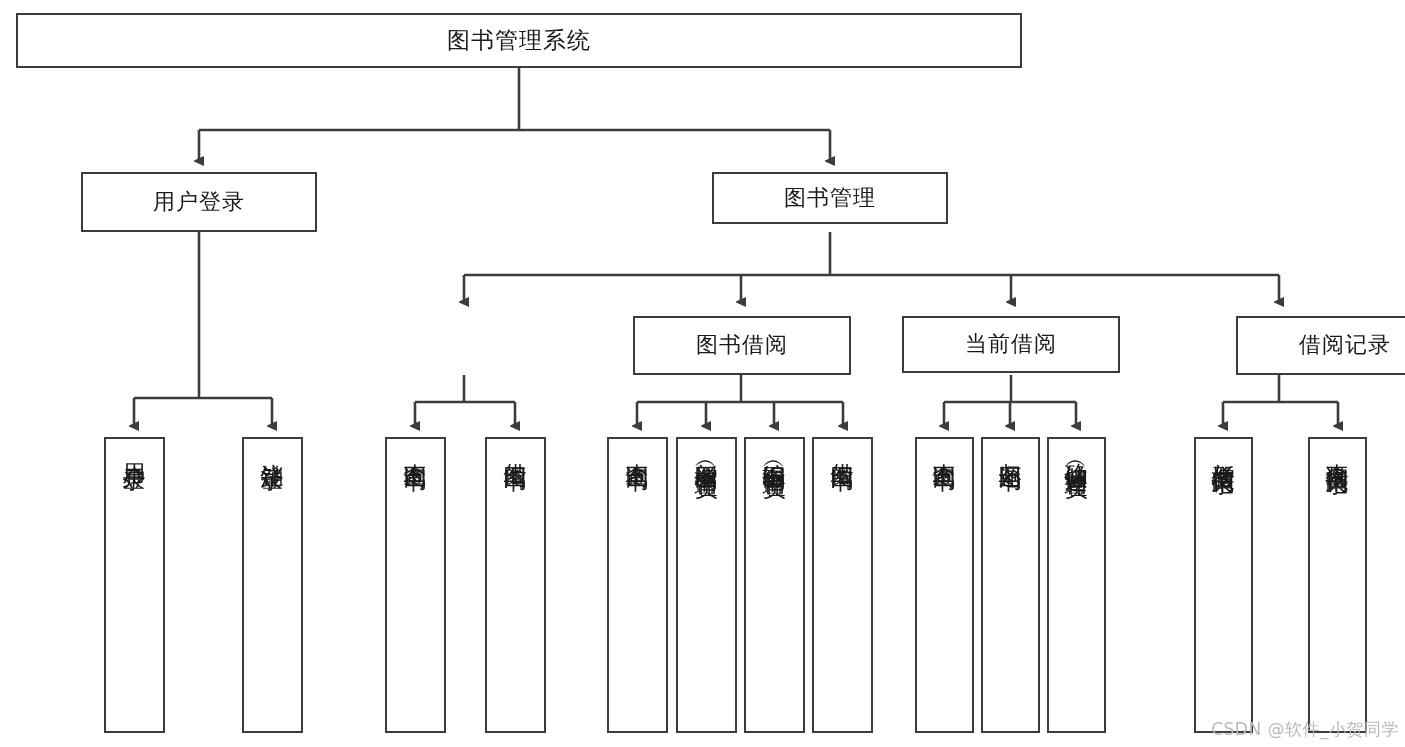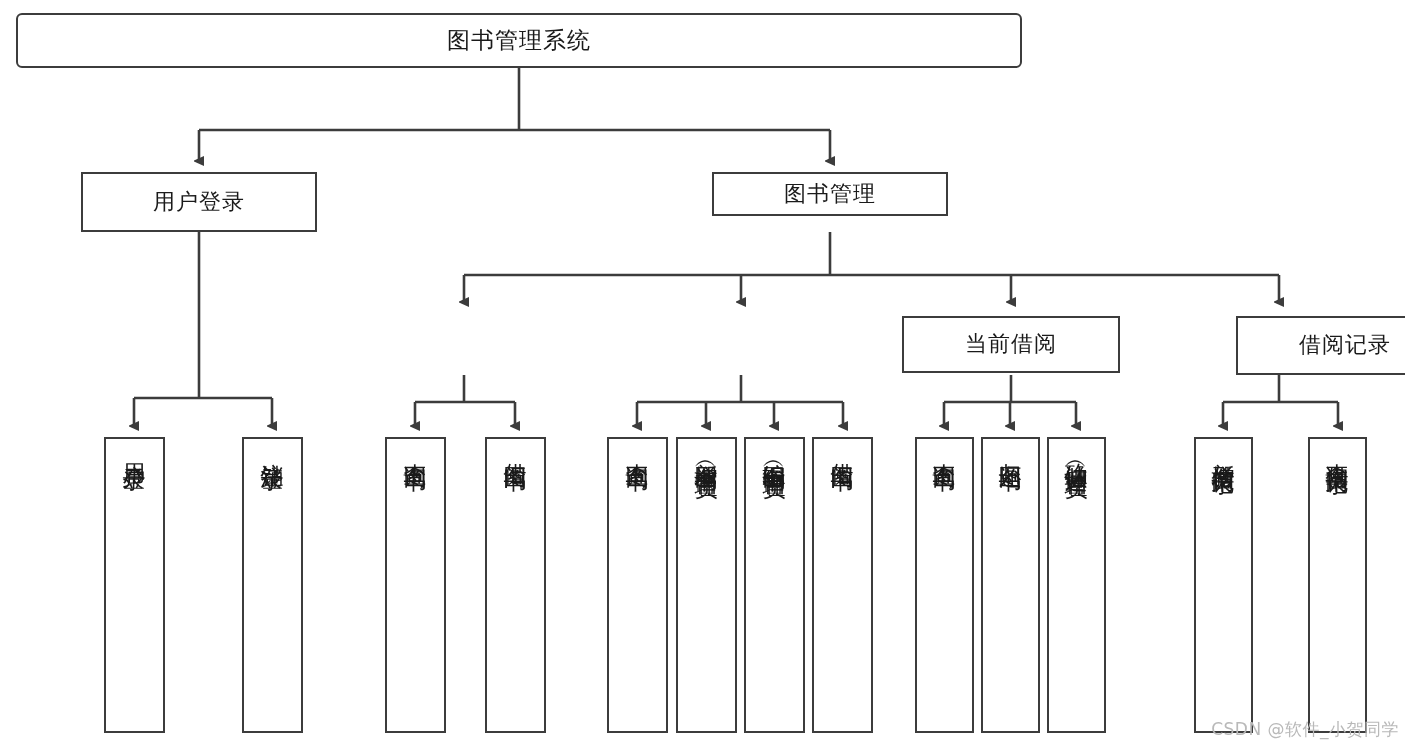--- a/index.html
+++ b/index.html
@@ -35,21 +35,20 @@
     color: #1a1a1a;
   }
   .node-h {
     font-size: 22px;
     letter-spacing: 1px;
     line-height: 1.2;
     white-space: nowrap;
   }
   .node-root {
     font-size: 23px;
-    border-radius: 6px;
   }
   .node-v {
     align-items: flex-start;
     justify-content: center;
     padding-top: 6px;
   }
   .vtext {
     writing-mode: vertical-rl;
     text-orientation: upright;
     font-size: 23px;
@@ -125,24 +124,27 @@
     </g>
   </svg>
 
   <div class="node node-h node-root" style="left:16px; top:13px; width:1006px; height:55px;">
     <span>图书管理系统</span>
   </div>
 
   <div class="node node-h" style="left:81px; top:172px; width:236px; height:60px;">
     <span>用户登录</span>
   </div>
-  <div class="node node-h" style="left:712px; top:172px; width:236px; height:44px;">
+  <div class="node node-h" style="left:712px; top:172px; width:236px; height:52px;">
     <span>图书管理</span>
   </div>
 
+  <div class="node node-h" style="left:633px; top:316px; width:218px; height:59px;">
+    <span>图书借阅</span>
+  </div>
   <div class="node node-h" style="left:902px; top:316px; width:218px; height:57px;">
     <span>当前借阅</span>
   </div>
   <div class="node node-h" style="left:1236px; top:316px; width:218px; height:59px;">
     <span>借阅记录</span>
   </div>
 
   <div class="node node-v" style="left:104px; top:437px; width:61px; height:296px;">
     <span class="vtext">用户登录</span>
   </div>

